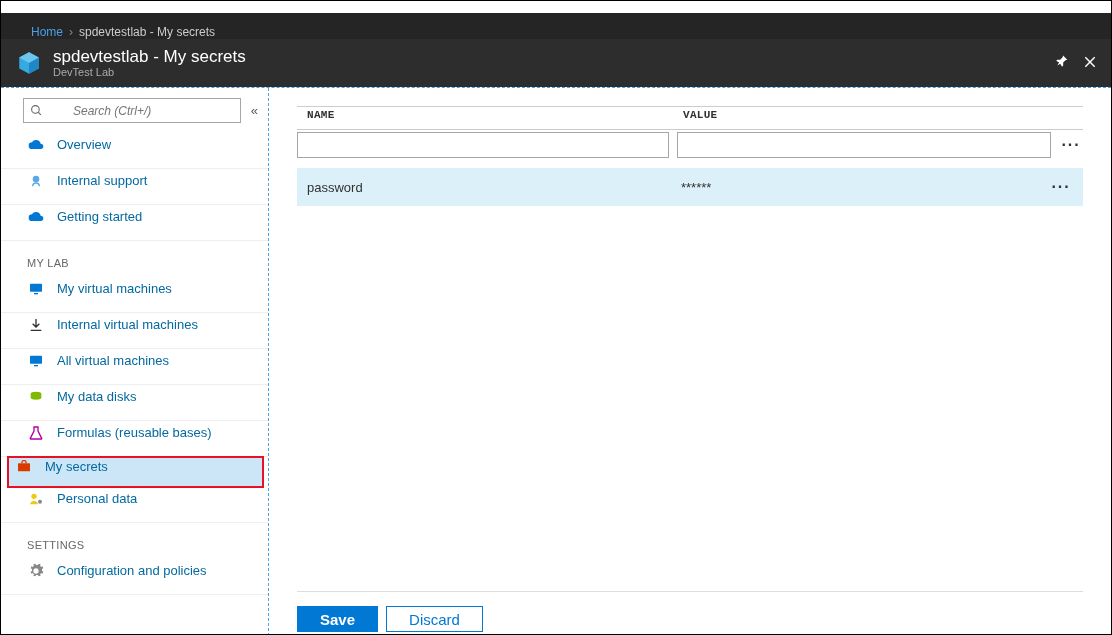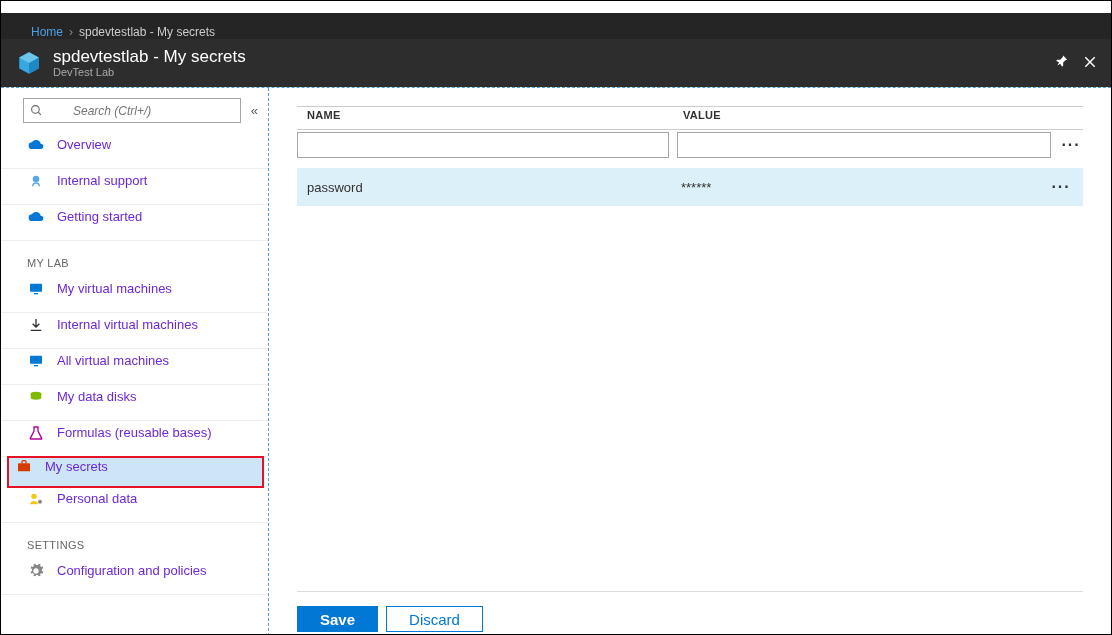--- a/index.html
+++ b/index.html
@@ -18,29 +18,29 @@
     .header-actions svg { cursor: pointer; }
     
     .body { display: flex; height: calc(635px - 26px - 48px - 2px); border-top: 1px dashed #4aa0e6;}
     
     .sidebar { width: 268px; border-right: 1px dashed #4aa0e6; display: flex; flex-direction: column; padding: 10px 0 0 0;}
     .search-row { display:flex; align-items:center; padding: 0 10px 10px 22px; gap:10px;}
     .search-box { flex:1; display: flex; align-items: center; border: 1px solid #a6a6a6; height: 25px; padding: 0 6px; }
     .search-box input { border: none; outline: none; flex: 1; font-size: 12px; font-style: italic; color: #666; background:transparent;margin-left:30px;}
     .collapse-btn { color:#555; font-size:13px; cursor:pointer;}
     
-    .nav-item { display: flex; align-items: center; height: 36px; padding: 0 10px 12px 26px; cursor: pointer; border-bottom: 1px solid #eee; font-size: 13px; color:#6d28d9;}
+    .nav-item { display: flex; align-items: center; height: 36px; padding: 0 10px 12px 26px; cursor: pointer; border-bottom: 1px solid #eee; font-size: 13px; color:#0369a1;}
     .nav-item .nav-icon { width: 18px; height: 18px; margin-right: 12px; display:flex; align-items:center; justify-content:center;}
     .nav-section { font-size: 11px; color: #666; padding: 16px 10px 8px 26px; letter-spacing: 0.3px;}
     .group-top { border-top: 0; }
     .nav-item.highlight { background: #cde6f7; border: 2px solid #e81123; height: 32px; margin: -1px 4px -1px 6px; padding-left: 6px;}
     
     .main { flex: 1; display: flex; flex-direction: column; padding: 18px 28px 0 28px; position:relative;}
     .desc { font-size: 13px; color: #323130; margin-bottom: 22px; }
-    .table-head { display: flex; font-size: 11px; font-weight: 600; color: #323130; padding: 0 0 8px 10px; text-transform: uppercase; letter-spacing: 0.3px;}
+    .table-head { display: flex; font-size: 11px; font-weight: 600; color: #323130; padding: 0 0 8px 10px; text-transform: uppercase; letter-spacing: 0.3px; font-family: Liberation Mono, monospace;}
     .col-name { width: 376px; }
     .col-value { flex: 1; }
     .col-act { width: 30px; }
     .input-row { display: flex; gap: 8px; margin-bottom: 10px; align-items: center;}
     .input-row input { height: 26px; border: 1px solid #a6a6a6; padding: 0 6px; font-size: 13px; outline: none;}
     .input-row input:first-child { width: 372px; }
     .input-row input:nth-child(2) { flex: 1; }
     .dots { font-size: 16px; font-weight:bold; color: #323130; cursor: pointer; letter-spacing: 1px; width:24px; text-align:center;}
     .data-row { display: flex; align-items: center; background: #dcf0fa; height: 38px; padding: 12px 10px; font-size: 13px;}
     .data-row .r-name { width: 374px; }

